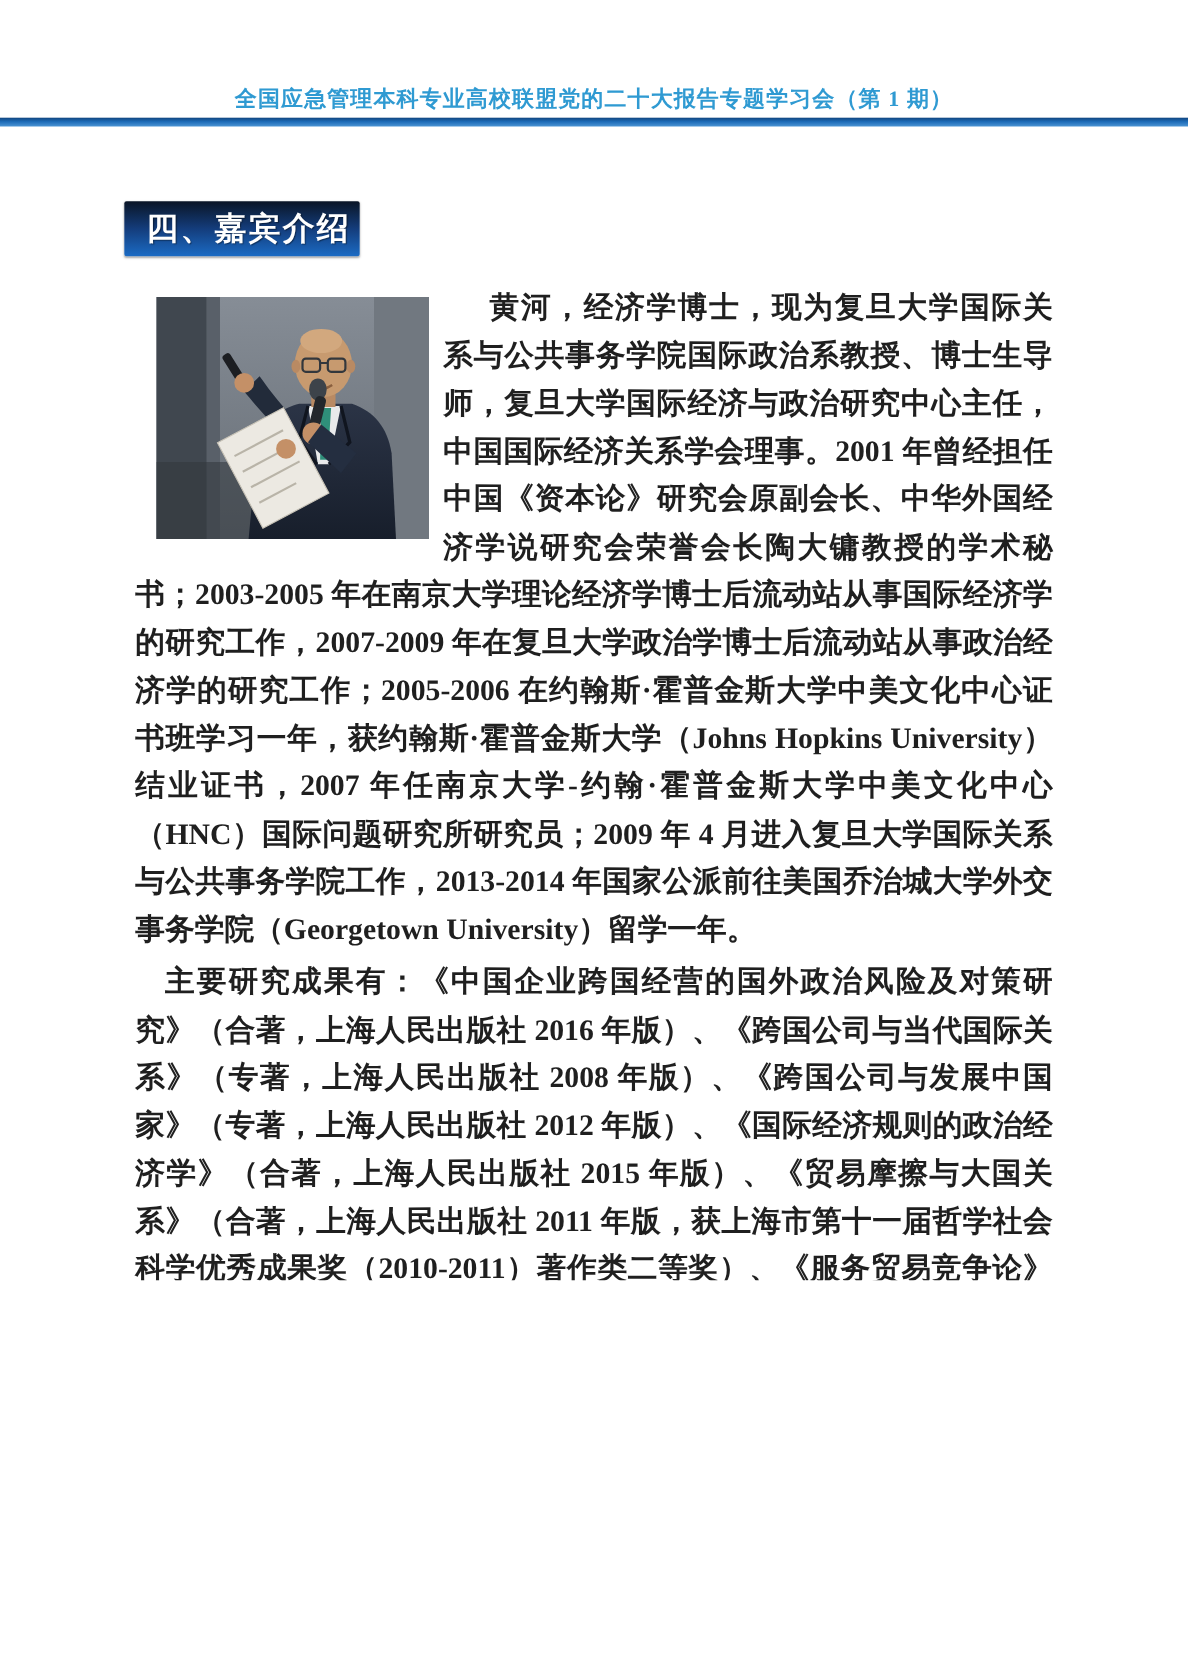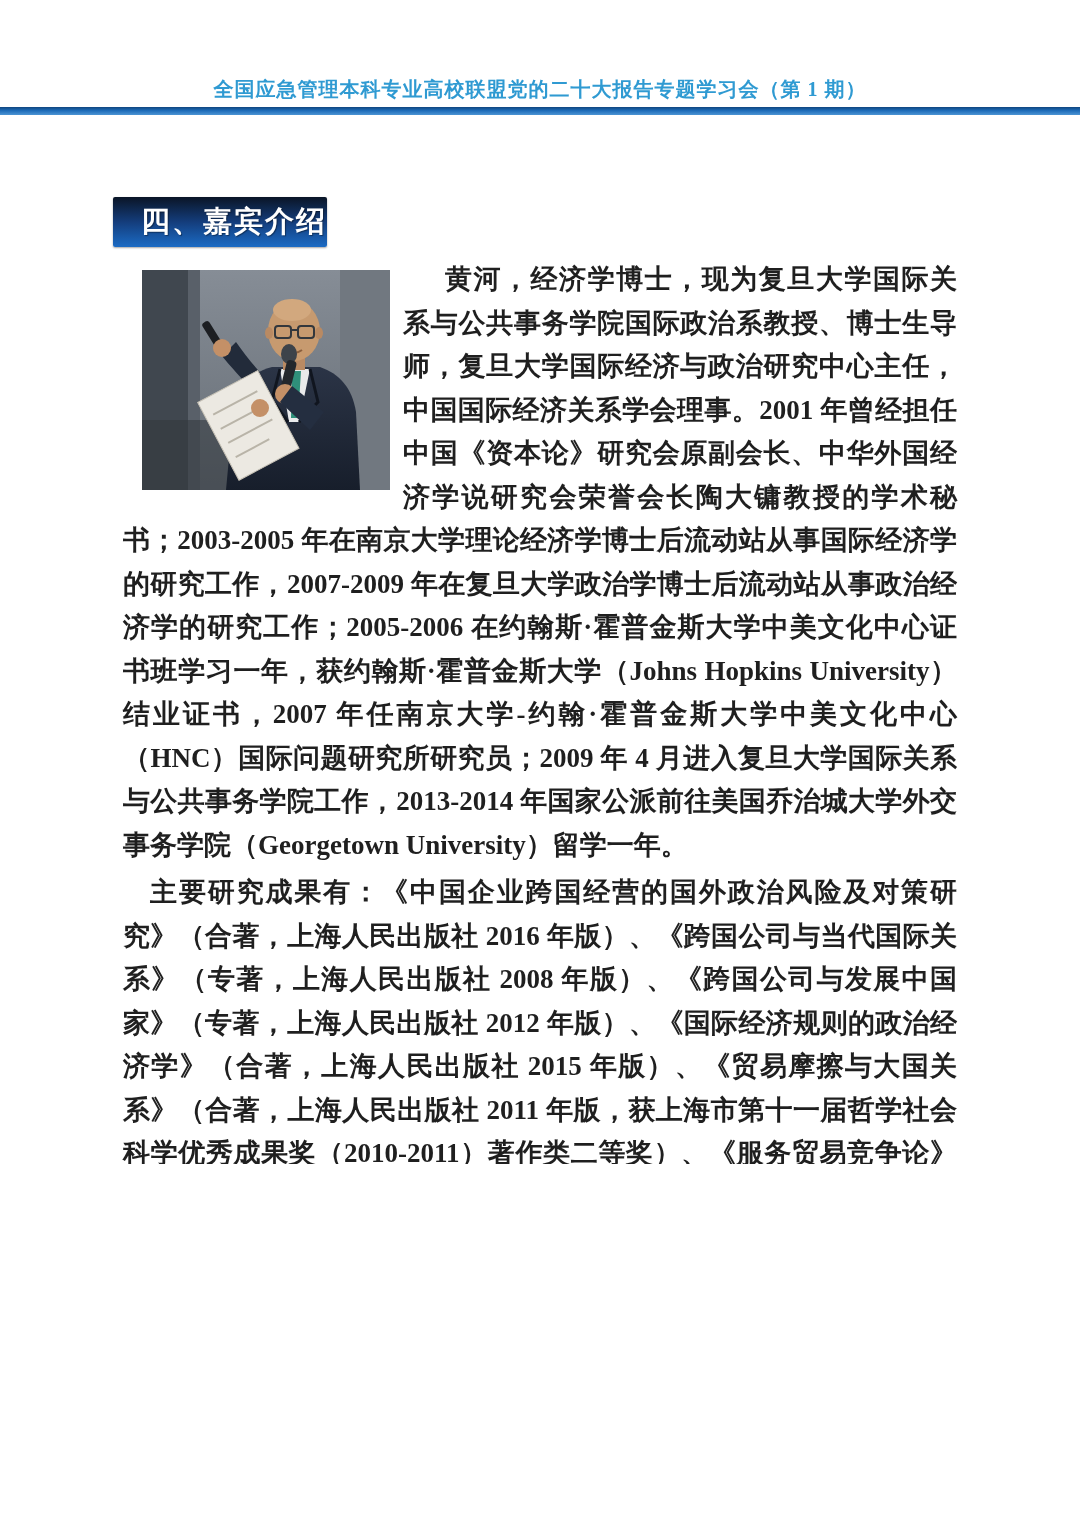--- a/index.html
+++ b/index.html
@@ -26,30 +26,29 @@
   .header-rule{
     position:absolute;
     top:107px; left:0; width:100%; height:8px;
     background:linear-gradient(180deg,
       var(--rule-top,#10457f) 0%,
       var(--rule-main,#1e6cb8) 45%,
       var(--rule-light,#4c94d4) 100%);
   }
   .section-box{
     position:absolute;
-    left:113px; top:197px;
+    left:113px; top:183px;
     width:214px; height:50px;
     background:linear-gradient(180deg,
       var(--heading-box-top,#0a1526) 0%,
       #143d7c 50%,
       var(--heading-box-bottom,#1b6bc4) 100%);
     border-radius:2px;
     display:flex; align-items:center;
     box-shadow:0 1px 2px rgba(0,0,0,.35);
-    justify-content:flex-end;
   }
   .section-box span{
     padding-left:20px;
     font-family:"Liberation Sans","DejaVu Sans",sans-serif;
     font-weight:bold;
     font-size:29px;
     letter-spacing:2px;
     color:var(--heading-text,#ffffff);
     text-shadow:1px 1px 1px rgba(0,0,0,.4);
   }

